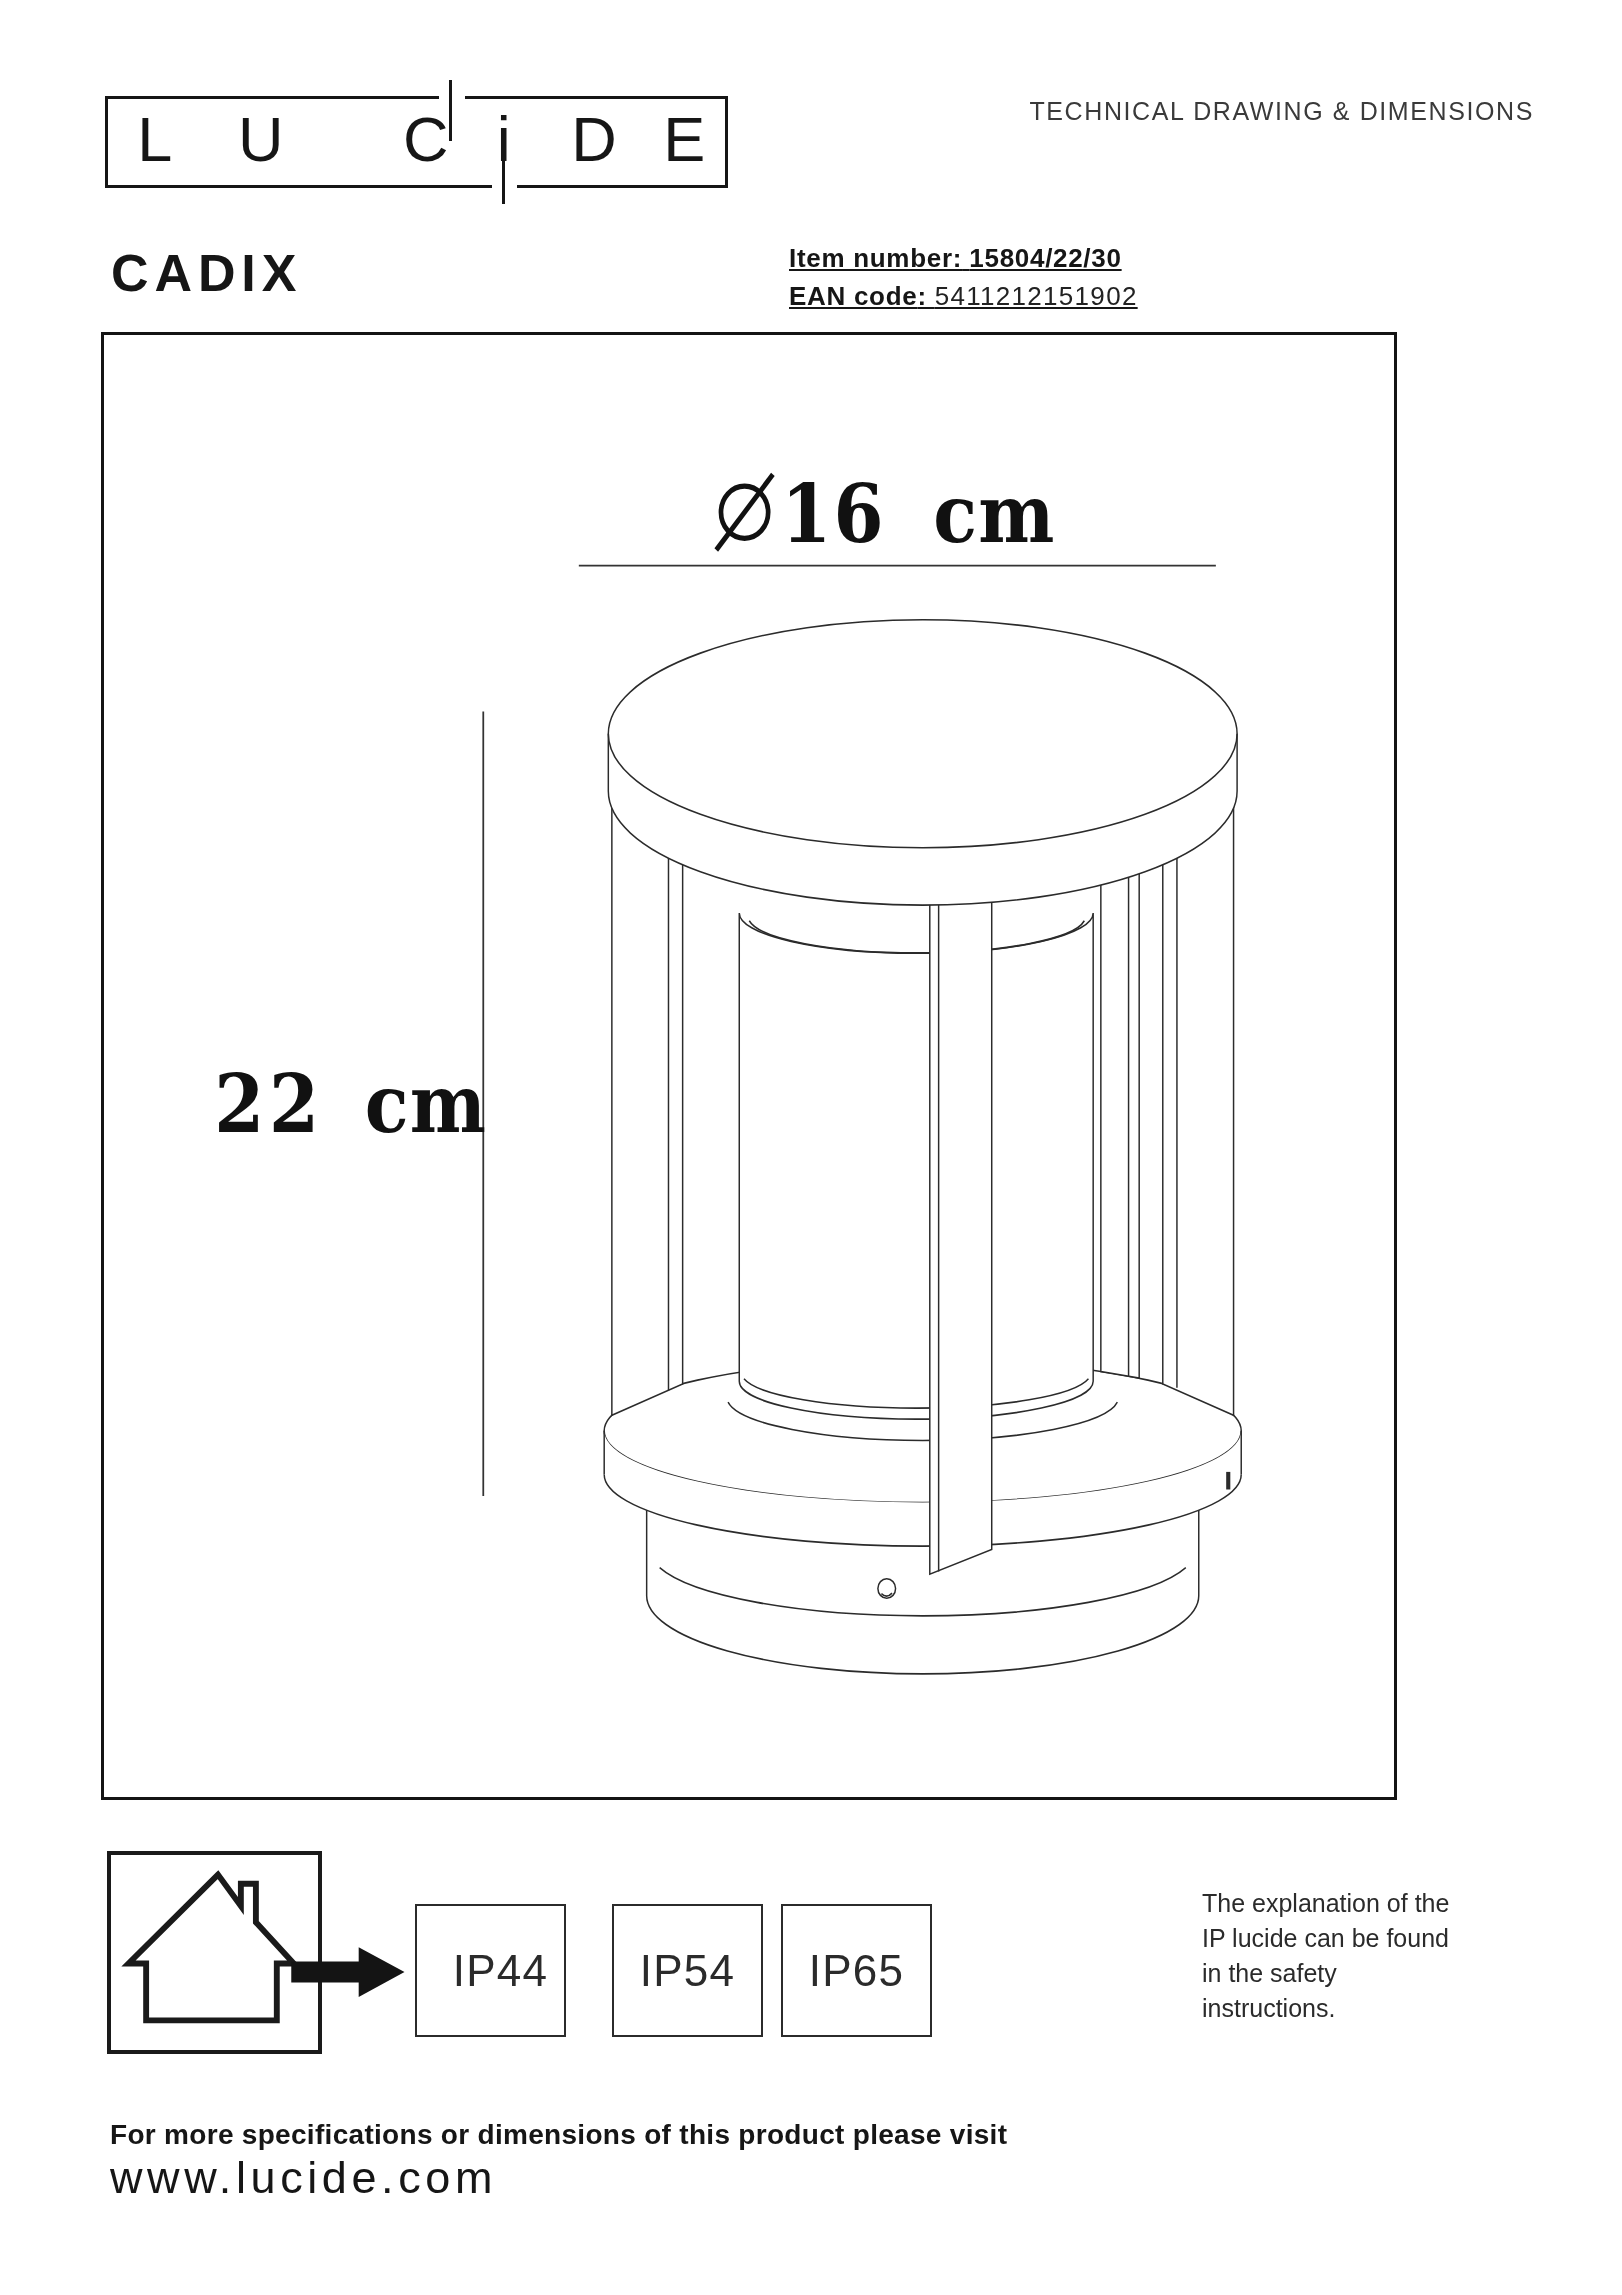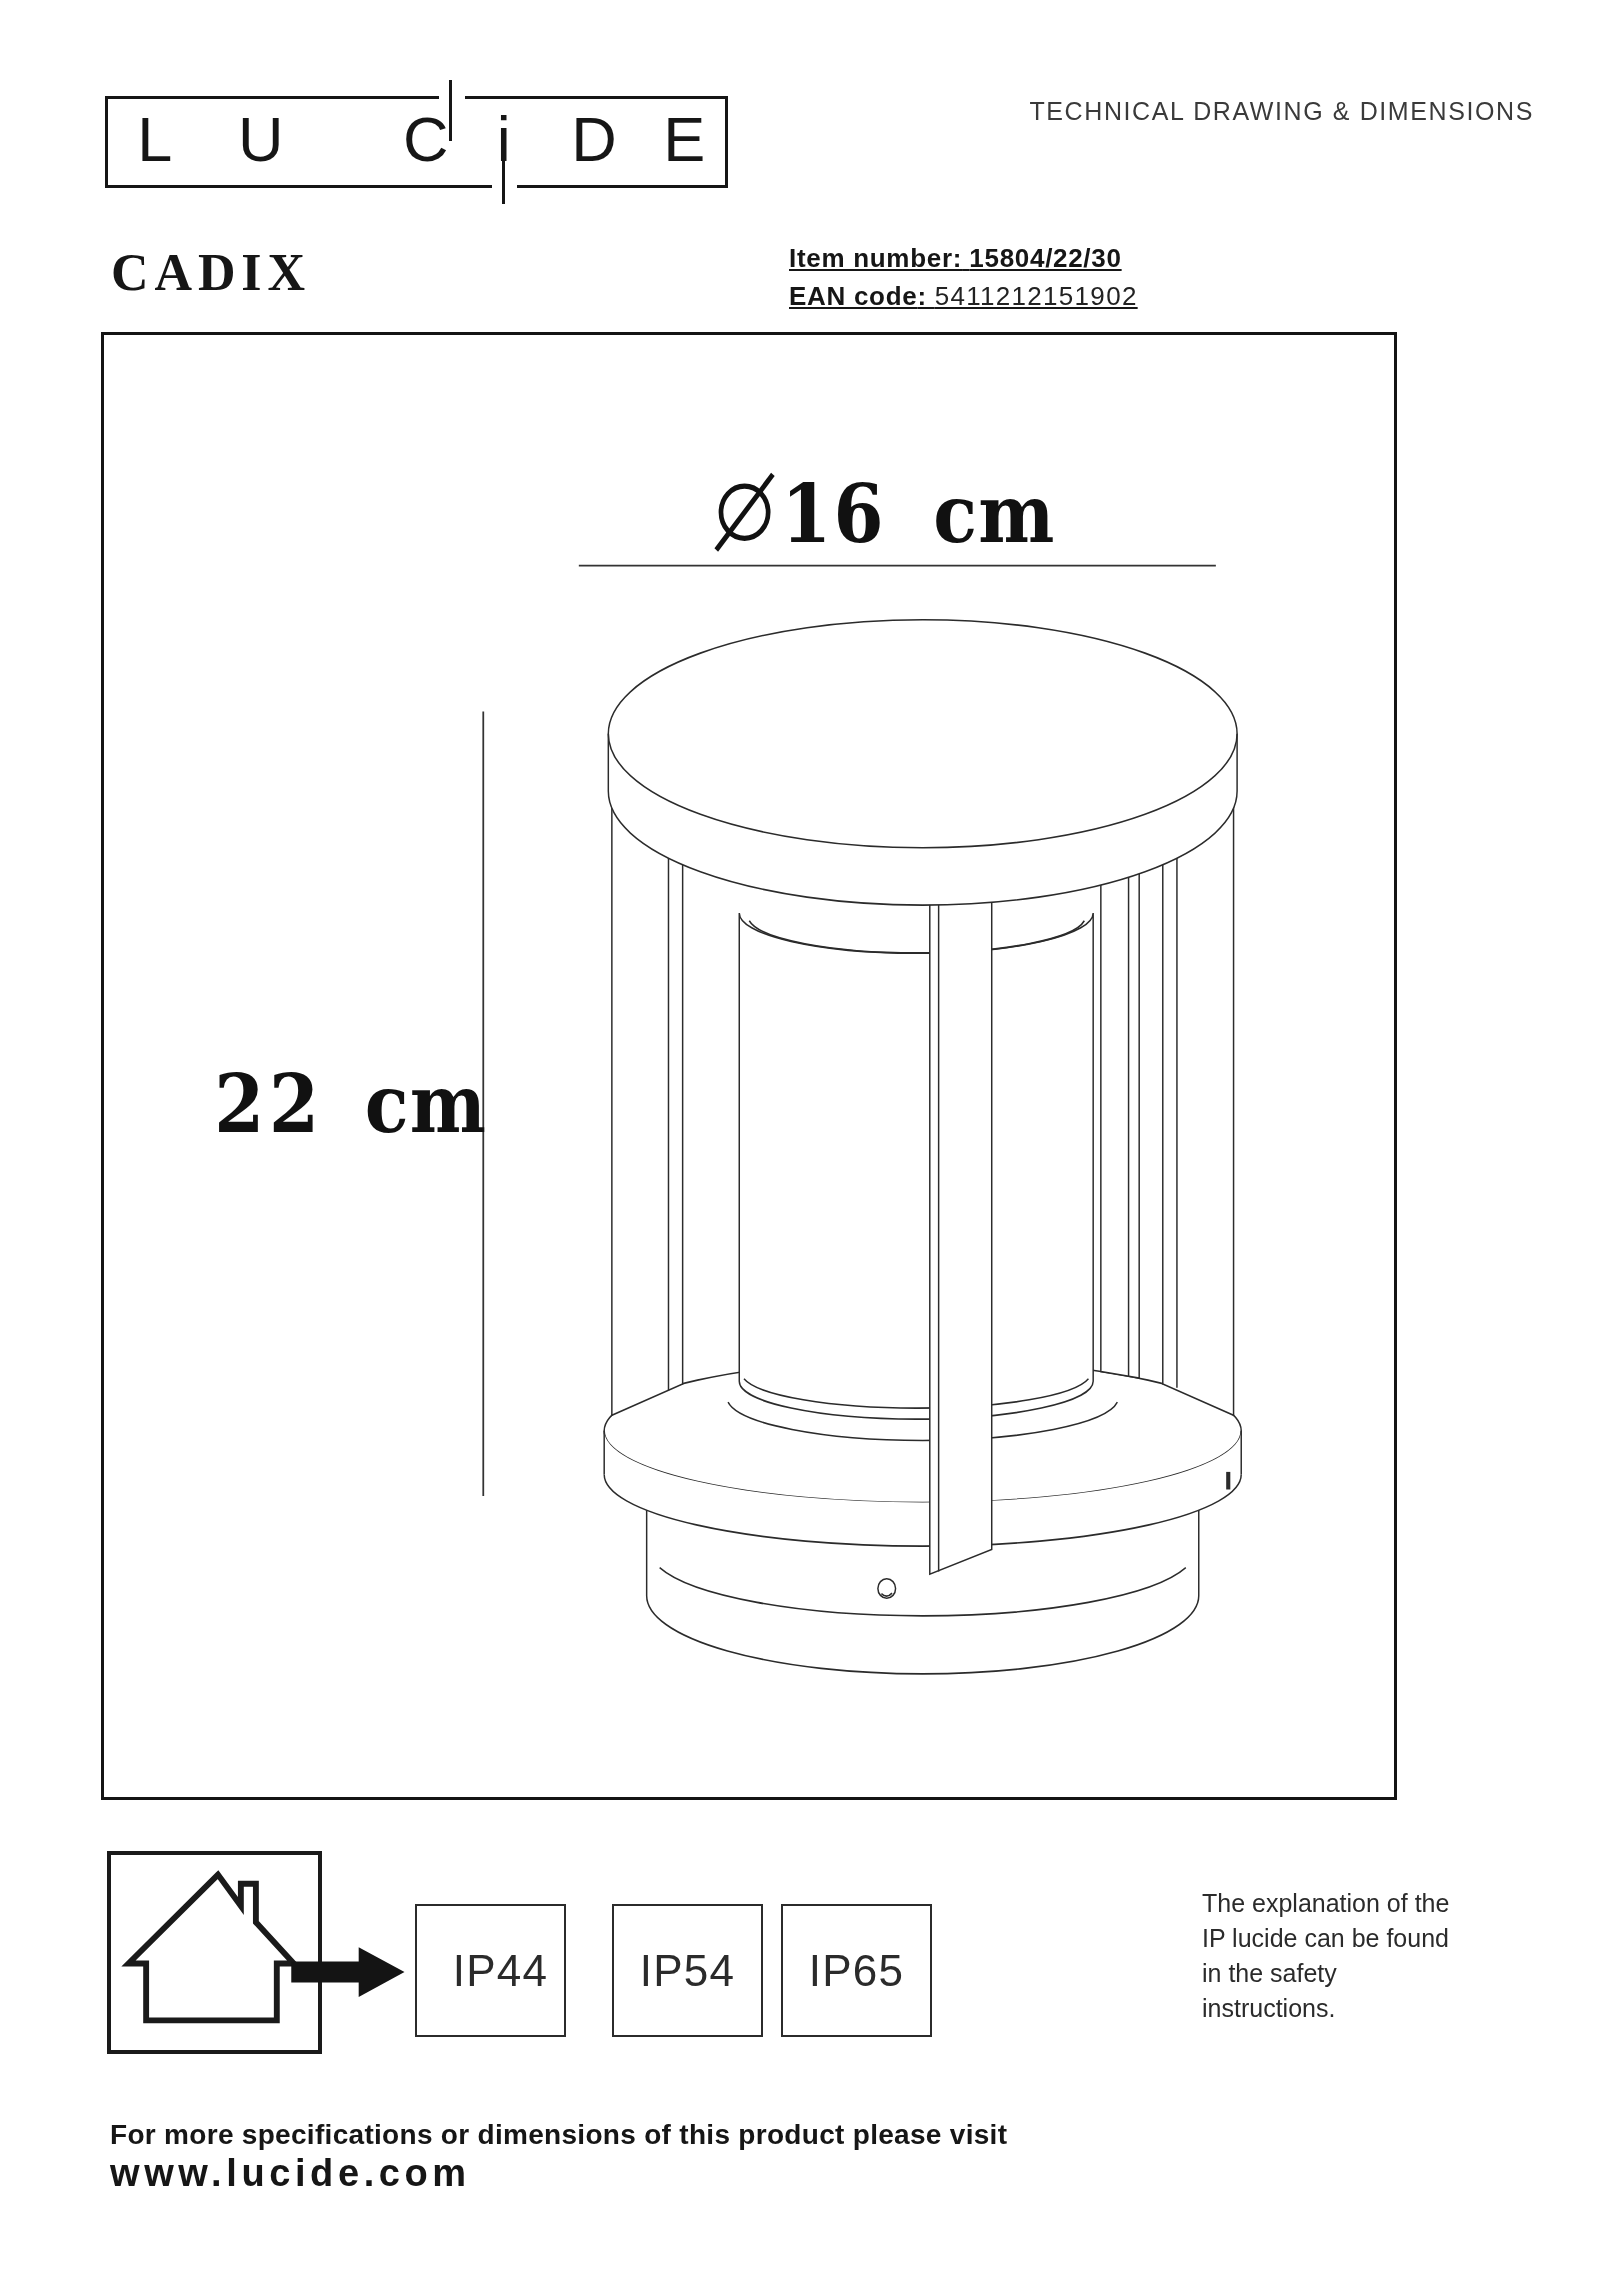--- a/index.html
+++ b/index.html
@@ -12,42 +12,42 @@
   #logo-frame{left:0;top:0;width:623px;height:92px;border:3.3px solid #161616;box-sizing:border-box;}
   .logo-letter{top:50%;transform:translate(-50%,-54%);font-size:63px;font-weight:400;letter-spacing:0;color:#161616;}
   .border-gap{background:#ffffff;}
   #logo-gap-top{left:334px;top:-1.3px;width:26px;height:7.9px;}
   #logo-gap-bottom{left:387px;top:85px;width:25px;height:8.5px;}
   .logo-stem{width:3.3px;background:#161616;}
   #logo-stem-c{left:344px;top:-16.4px;height:61px;}
   #logo-stem-i{left:397px;top:64px;height:44px;}
 
   #doc-title{right:89px;top:97px;font-size:25px;letter-spacing:1.6px;color:#3a3a3a;white-space:nowrap;}
-  #product-name{left:111px;top:243px;font-size:52px;font-weight:700;letter-spacing:5.9px;font-family:Liberation Serif, serif;}
+  #product-name{left:111px;top:243px;font-size:52px;font-weight:700;letter-spacing:5.9px;}
   #item-block{left:789px;top:239px;line-height:38px;white-space:nowrap;}
   .spec-line{font-size:26px;text-decoration:underline;}
   .spec-label{font-weight:700;letter-spacing:0.7px;}
   .spec-value-bold{font-weight:700;letter-spacing:0.7px;}
   .spec-value{font-weight:400;letter-spacing:1.3px;color:#222;}
 
   
   #drawing-box{left:101px;top:332px;width:1296px;height:1468px;border:3.9px solid #141414;box-sizing:border-box;}
   #drawing-svg{width:100%;height:100%;display:block;}
 
   
   #house-box{left:107px;top:1851px;width:215px;height:203px;border:4.6px solid #1a1a1a;box-sizing:border-box;}
   #house-svg{position:absolute;left:9.2px;top:5.2px;}
   #arrow-svg{left:288px;top:1940px;}
   .ip-box{top:1904px;width:151px;height:133px;border:2.6px solid #2b2b2b;box-sizing:border-box;
           display:flex;align-items:center;justify-content:center;}
   .ip-label{font-size:44px;font-weight:400;letter-spacing:1.3px;color:#2b2b2b;}
   #ip-box-0{left:415px;padding-left:20px;} #ip-box-1{left:612px;} #ip-box-2{left:781px;} #ip-box-3{left:968px;}
   #ip-note{left:1202px;top:1886px;font-size:25px;line-height:35px;color:#2b2b2b;}
   #footer-note{left:110px;top:2119px;font-size:28px;font-weight:700;letter-spacing:0.3px;}
-  #footer-site{left:110px;top:2152px;font-size:38px;font-weight:700;letter-spacing:4.6px;}
+  #footer-site{left:110px;top:2152px;font-size:45px;font-weight:400;letter-spacing:4.6px;}
 </style>
 </head>
 <body>
 
 <div id="sheet">
 
   <div class="abs" id="logo-box">
     <div class="abs" id="logo-frame"></div>
     <span class="abs logo-letter" style="left:8%">L</span>
     <span class="abs logo-letter" style="left:25%">U</span>

